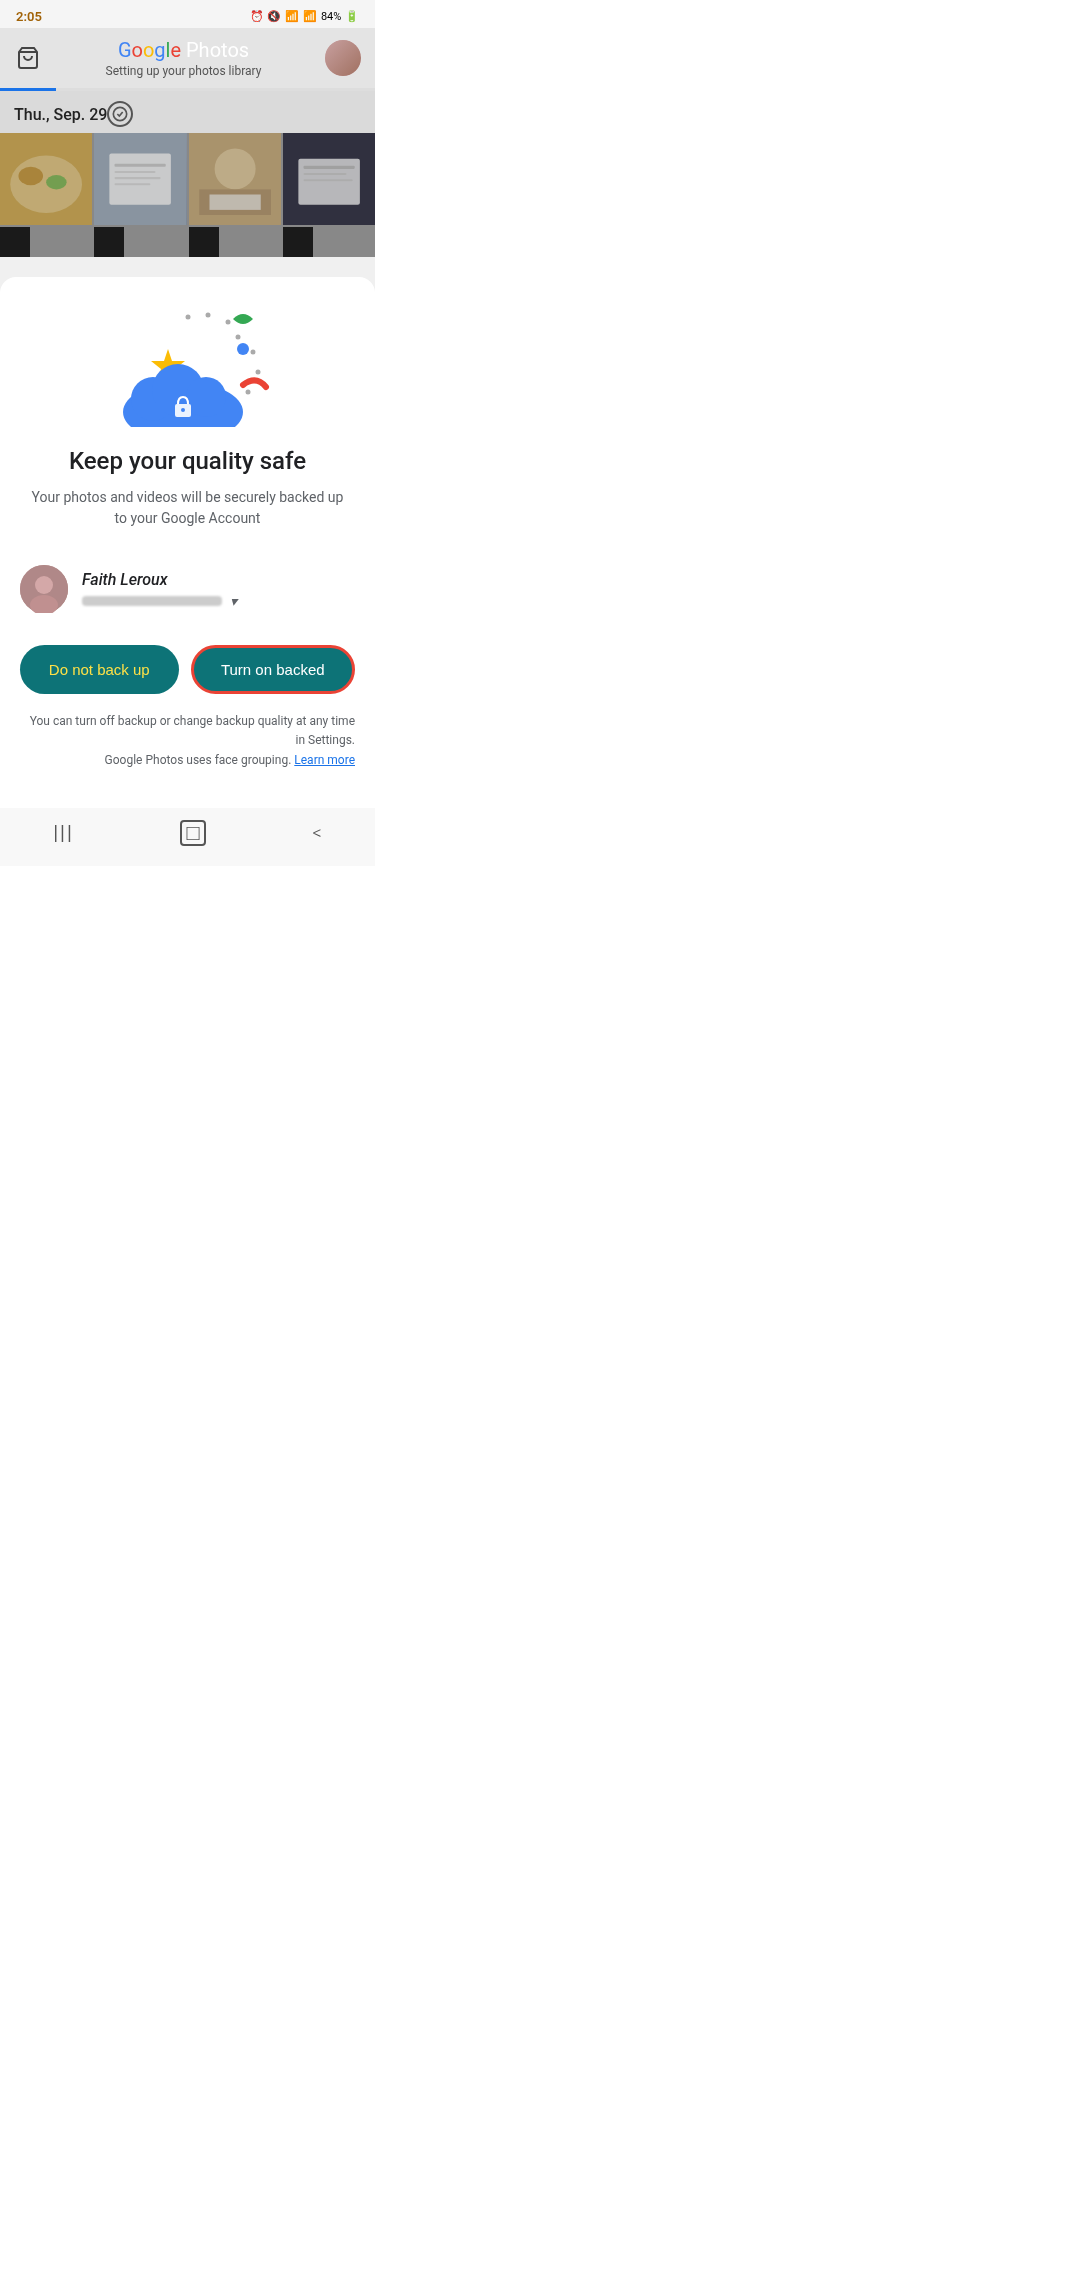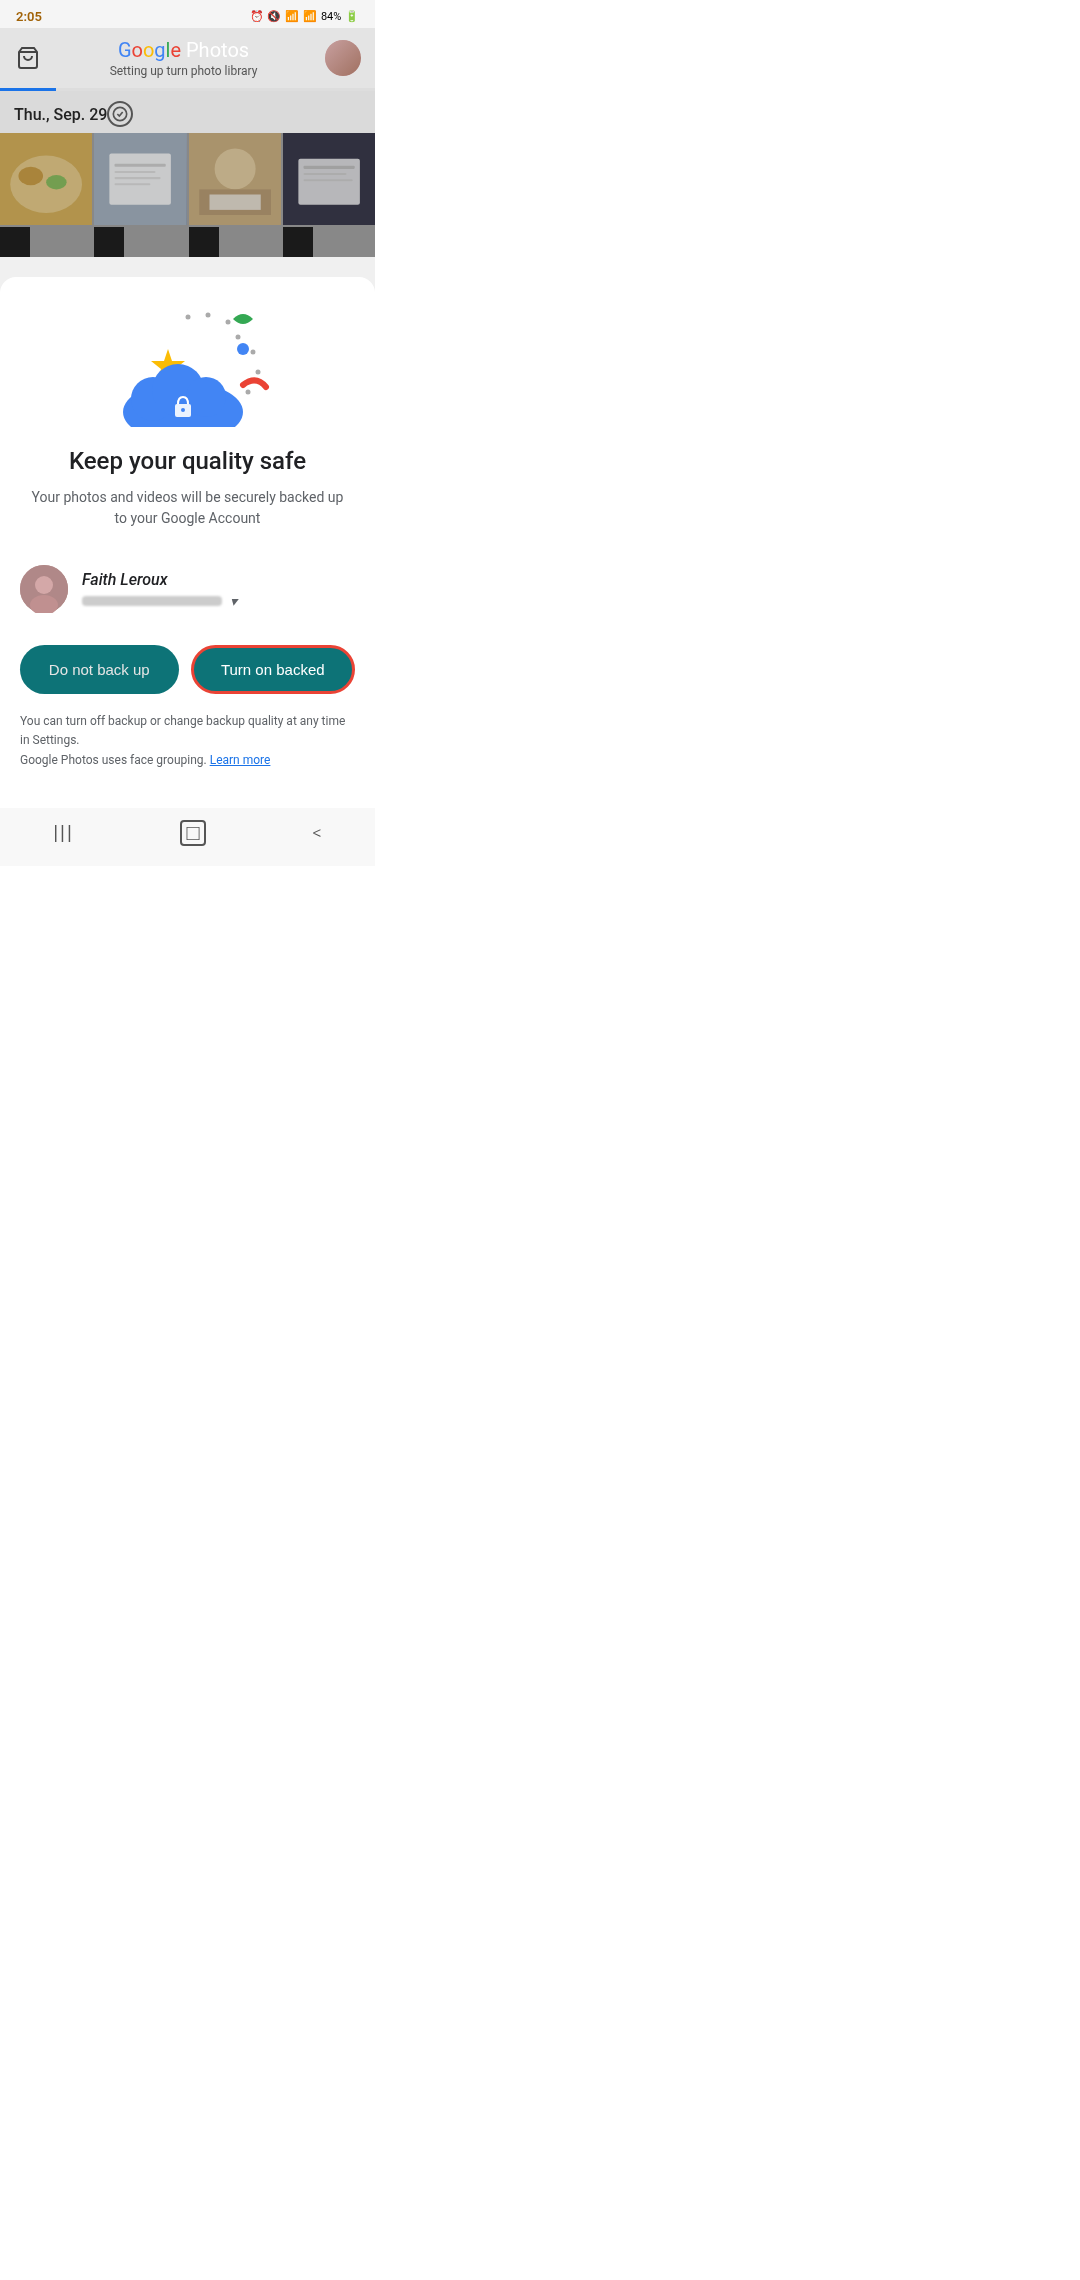--- a/index.html
+++ b/index.html
@@ -257,21 +257,21 @@
 
     
     .button-row {
       display: flex;
       gap: 12px;
       margin-bottom: 18px;
     }
     .btn-no-backup {
       flex: 1;
       background: #0d7377;
-      color: #e5e5e5;
+      color: #fde047;
       border: none;
       border-radius: 50px;
       padding: 16px 10px;
       font-size: 15px;
       font-weight: 500;
       cursor: pointer;
     }
     .btn-turn-on {
       flex: 1;
       background: #0d7377;
@@ -282,21 +282,21 @@
       font-size: 15px;
       font-weight: 500;
       cursor: pointer;
       text-align: center;
     }
 
     
     .footer-note {
       font-size: 12px;
       color: #5f6368;
-      text-align: left;
+      text-align: right;
       line-height: 1.6;
       margin-bottom: 8px;
     }
     .learn-more {
       color: #1a73e8;
       text-decoration: underline;
       cursor: pointer;
     }
 
     
@@ -335,21 +335,21 @@
       <svg width="24" height="24" viewBox="0 0 24 24" fill="none" stroke="#444" stroke-width="2">
         <path d="M6 2L3 6v14a2 2 0 002 2h14a2 2 0 002-2V6l-3-4z"></path>
         <line x1="3" y1="6" x2="21" y2="6"></line>
         <path d="M16 10a4 4 0 01-8 0"></path>
       </svg>
     </div>
     <div class="header-logo">
       <div class="google-photos-title">
         <span class="g">G</span><span class="o1">o</span><span class="o2">o</span><span class="g2">g</span><span class="l">l</span><span class="e">e</span><span class="photos"> Photos</span>
       </div>
-      <div class="header-subtitle">Setting up turn photo library</div>
+      <div class="header-subtitle">Setting up your photos library</div>
     </div>
     <div class="header-avatar">
       <div class="avatar-img"></div>
     </div>
   </div>
 
   <div class="progress-bar-container">
     <div class="progress-bar"></div>
   </div>
 

